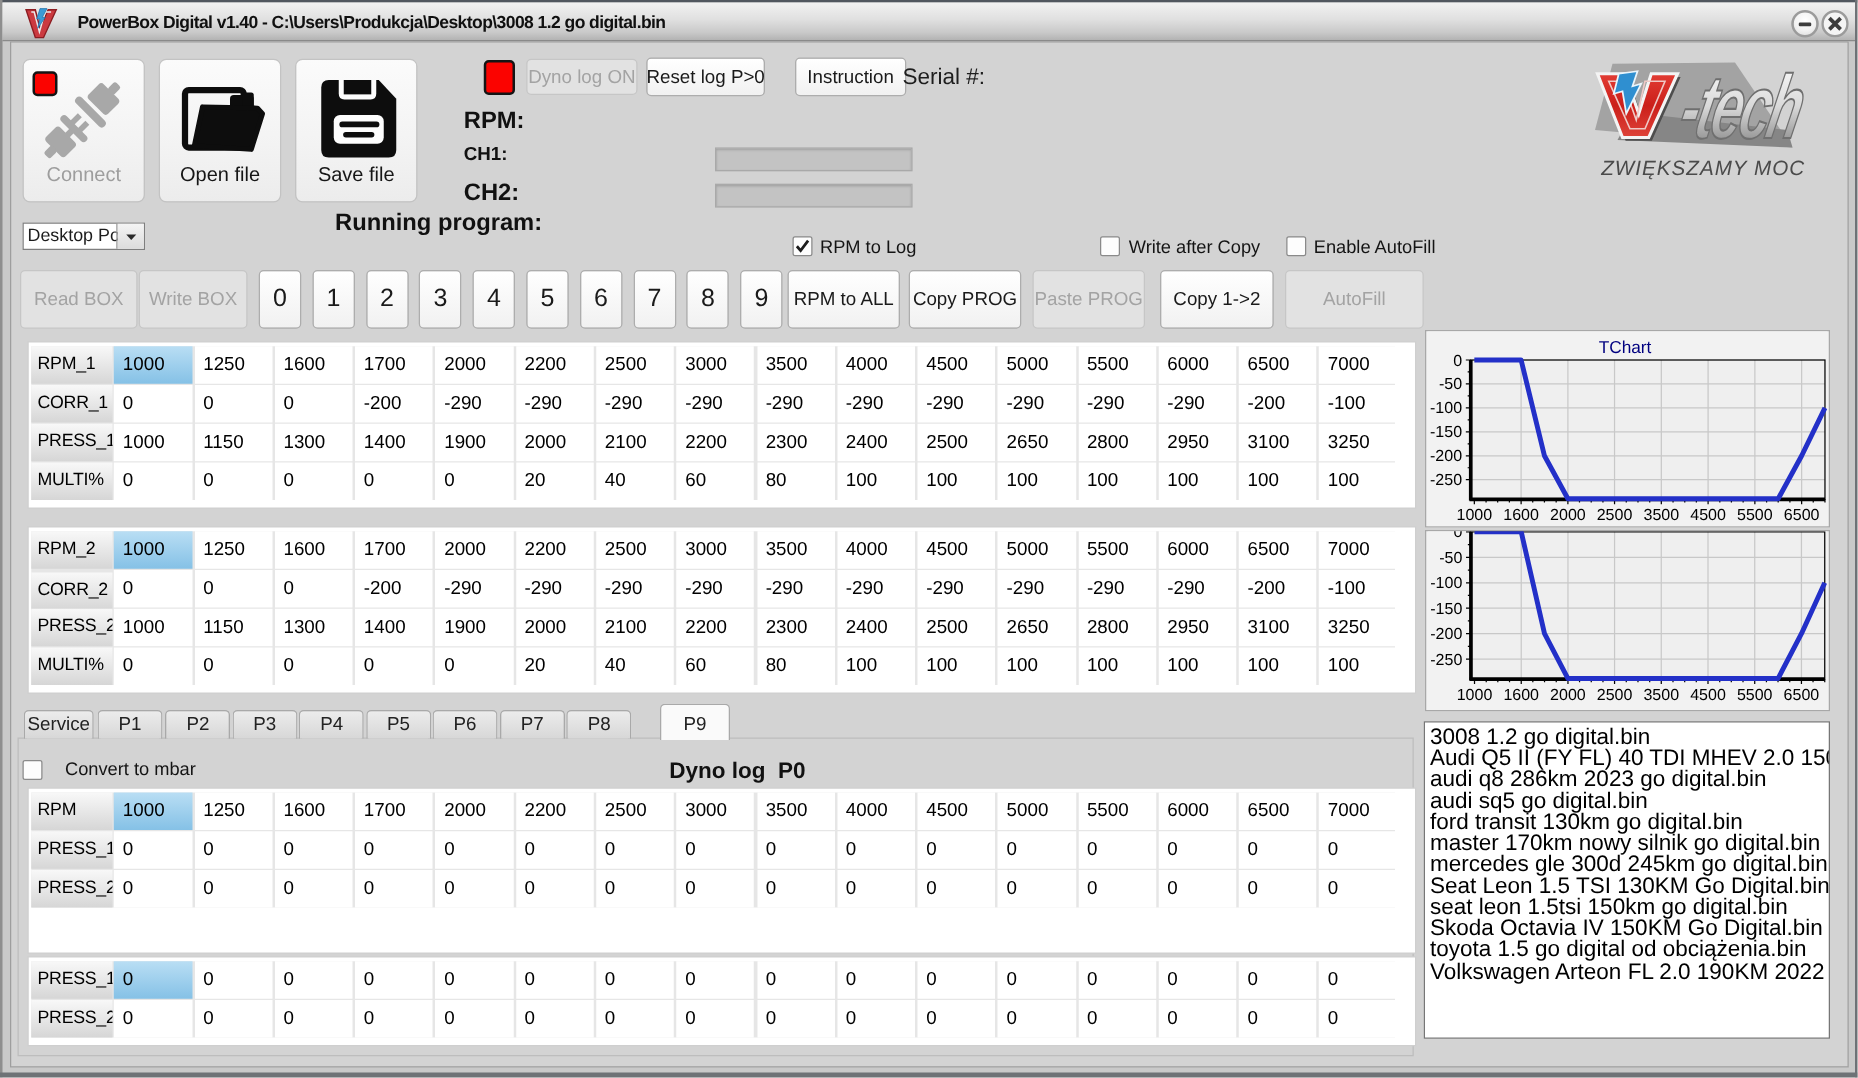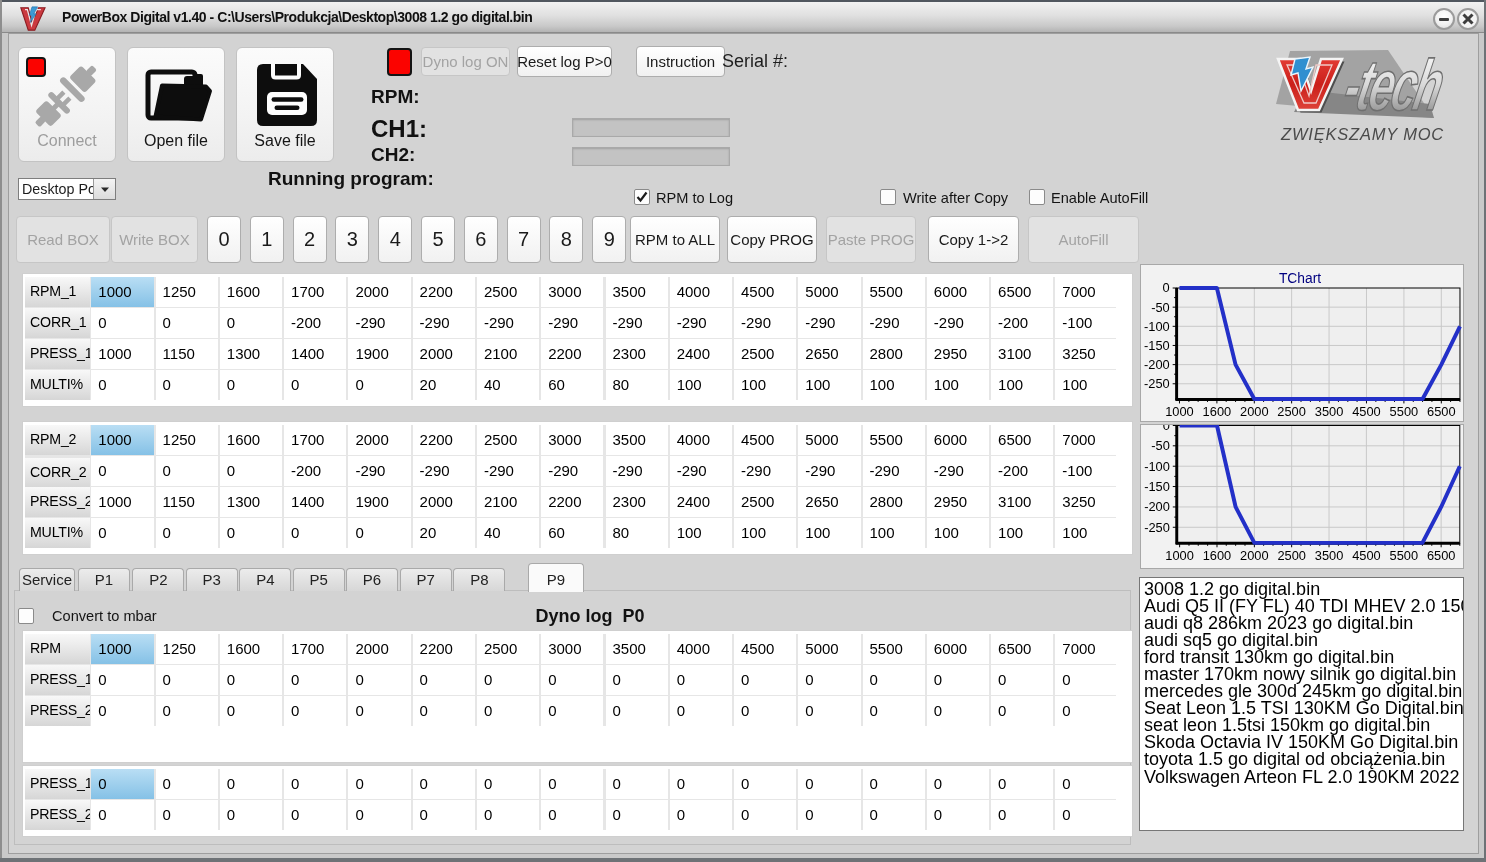--- a/index.html
+++ b/index.html
@@ -107,21 +107,21 @@
     <div class="blab">Dyno log ON</div>
   </div>
 <div class="btn" style="left:517px;top:46px;width:95px;height:31px">
     <div class="blab">Reset log P&gt;0</div>
   </div>
 <div class="btn" style="left:636px;top:46px;width:89px;height:31px">
     <div class="blab">Instruction</div>
   </div>
 <div class="abs" style="left:722px;top:51px;font-size:18px;color:#1e1e1e">Serial #:</div>
 <div class="boldlab" style="left:371px;top:86px;font-size:19px">RPM:</div>
-<div class="boldlab" style="left:371px;top:115px;font-size:24px">CH1:</div>
+<div class="boldlab" style="left:371px;top:115px;font-size:15px">CH1:</div>
 <div class="boldlab" style="left:371px;top:144px;font-size:19px">CH2:</div>
 <div class="bar" style="left:572px;top:118px"></div>
 <div class="bar" style="left:572px;top:147px"></div>
 <div class="boldlab" style="left:268px;top:168px;font-size:19px">Running program:</div>
 <div class="cb" style="left:634px;top:189px"><svg width="14" height="14" viewBox="0 0 14 14">
       <path d="M2.5 7 L5.5 10.5 L11.5 2.5" fill="none" stroke="#1c1c1c" stroke-width="2.2"></path>
     </svg></div>
 <div class="cblab" style="left:656px;top:190px">RPM to Log</div>
 <div class="cb" style="left:880px;top:189px"></div>
 <div class="cblab" style="left:903px;top:190px">Write after Copy</div>

